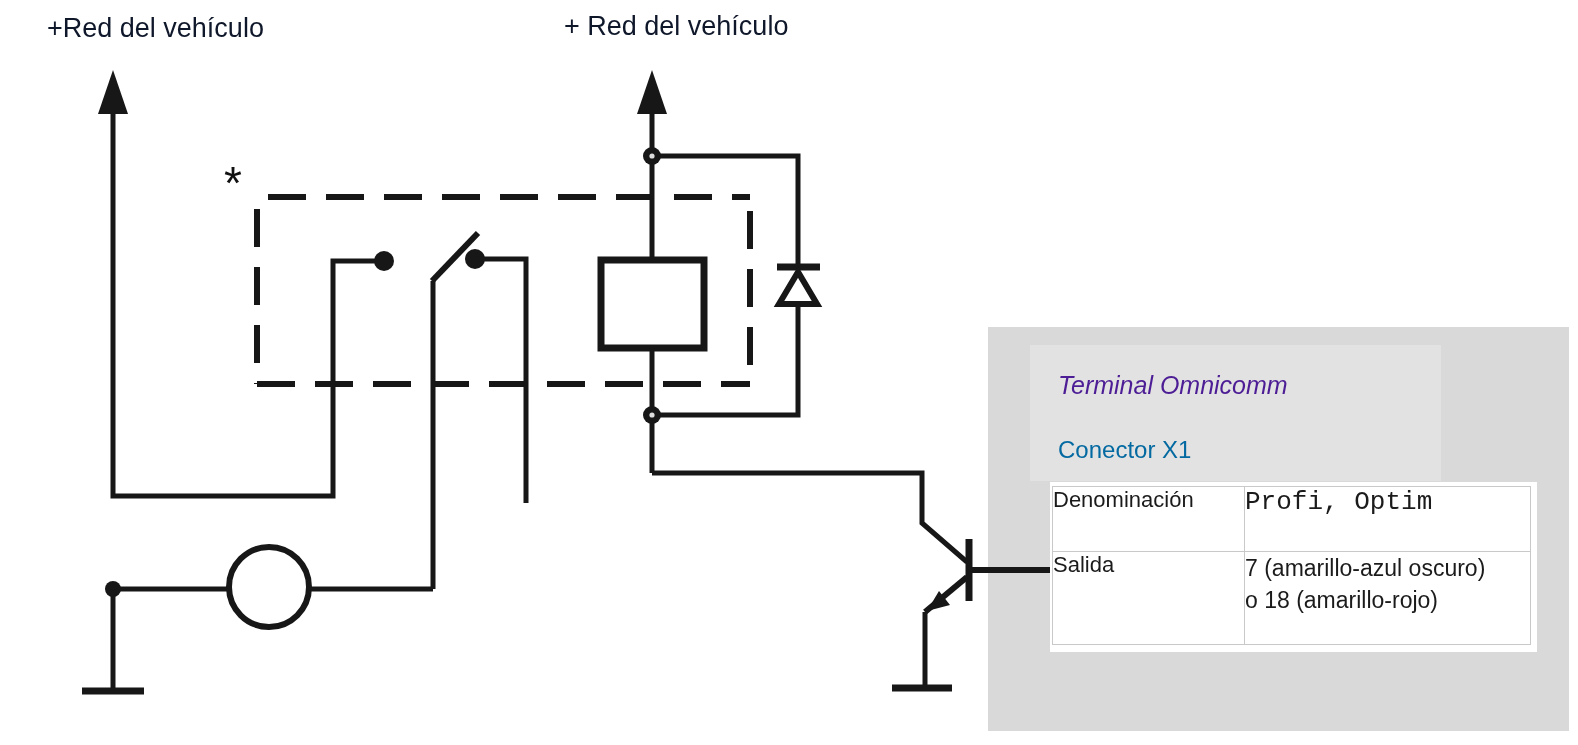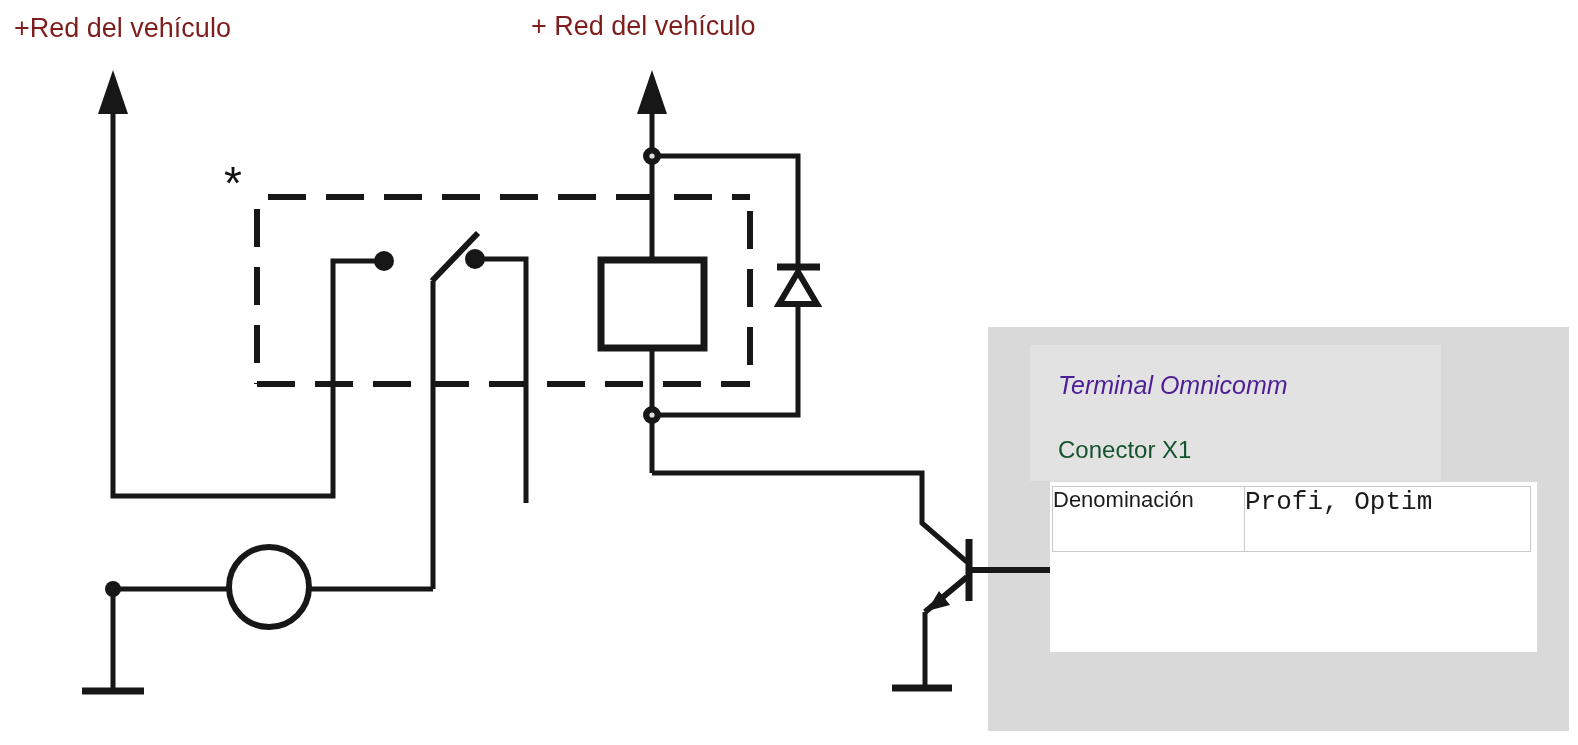--- a/index.html
+++ b/index.html
@@ -8,22 +8,23 @@
     width:1578px;height:745px;
     background:#ffffff;
     font-family:"Liberation Sans", sans-serif;
     color:#1a1a1a;
     overflow:hidden;
   }
   .abs{position:absolute;}
   .power-label{
     font-size:27px;
     letter-spacing:0px;
-    color:#7f1d1d;
+    color:#0f172a;
     white-space:nowrap;
+    margin-left:33px;
   }
   .asterisk{
     font-size:46px;
     line-height:46px;
     color:#111;
   }
   .motor-letter{
     width:50px;text-align:center;
     font-size:33px;color:#222;
   }
@@ -35,21 +36,21 @@
     left:42px;top:18px;width:411px;height:136px;
     background:#e2e2e2;
   }
   .panel-title{
     left:70px;top:44px;
     font-size:25px;font-style:italic;
     color:#4c1d95;white-space:nowrap;
   }
   .panel-connector{
     left:70px;top:109px;
-    font-size:24px;color:#14532d;white-space:nowrap;
+    font-size:24px;color:#0369a1;white-space:nowrap;
   }
   .table-wrap{
     left:1050px;top:482px;width:487px;height:170px;
     background:#ffffff;
   }
   table.conn{
     position:absolute;left:2px;top:4px;
     border-collapse:collapse;
     table-layout:fixed;
     width:478px;
@@ -79,20 +80,25 @@
     <div class="abs panel-title">Terminal Omnicomm</div>
     <div class="abs panel-connector">Conector X1</div>
   </div>
 
   <div class="abs table-wrap">
     <table class="conn">
       <tbody>
       <tr>
         <td class="c-name cell-h1">Denominación</td>
         <td class="c-val cell-h2">Profi, Optim</td>
+      </tr>
+      <tr>
+        <td class="c-name cell-r1">Salida</td>
+        <td class="c-val cell-r2">7 (amarillo-azul oscuro)
+o 18 (amarillo-rojo)</td>
       </tr>
       </tbody>
     </table>
   </div>
 
   <svg class="schematic" width="1578" height="745" viewBox="0 0 1578 745">
     <g stroke="#171717" fill="none" stroke-width="5">
 
       <g stroke-width="6" stroke-dasharray="38 20">
         <line x1="268" y1="197" x2="750" y2="197"></line>

